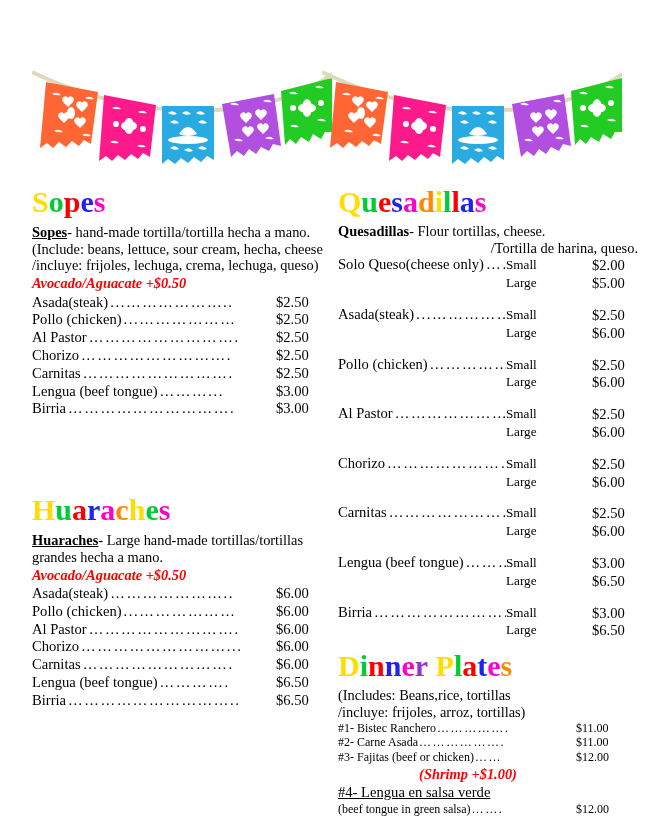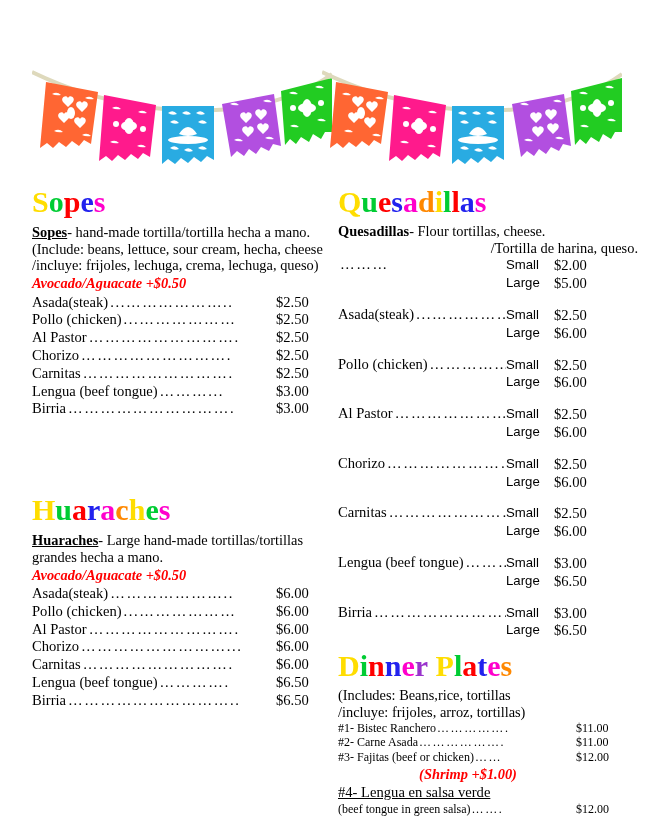--- a/index.html
+++ b/index.html
@@ -106,25 +106,25 @@
   .q-line { display: flex; align-items: baseline; }
   .q-name { flex: 0 0 auto; }
   .q-lead {
     flex: 1 1 auto;
     overflow: hidden;
     letter-spacing: 1.6px;
     padding: 0 2px;
   }
   .q-sizewrap { flex: 0 0 132px; display: flex; }
   .q-size {
-    font-family: Liberation Sans, sans-serif;
+    font-family: Liberation Serif, serif;
     font-size: 13.2px;
     flex: 0 0 48px;
   }
-  .q-price { flex: 0 0 auto; }
+  .q-price { flex: 0 0 auto; margin-left: 38px; }
   .q-line2 { display: flex; }
   .q-line2 .spacer { flex: 1 1 auto; }
 
   .dinner-row {
     display: flex;
     align-items: baseline;
     font-size: 12px;
     line-height: 1.22;
     white-space: nowrap;
   }
@@ -411,20 +411,21 @@
     <div class="desc">
       <div>
         <span class="lead-nu">Quesadillas</span><span>- Flour tortillas, cheese.</span>
       </div>
       <div class="desc-indent">/Tortilla de harina, queso.</div>
     </div>
 
     <div class="items">
         <div class="q-item">
           <div class="q-line">
+            <span class="q-name">Solo Queso(cheese only)</span>
             <span class="q-lead">………</span>
             <span class="q-sizewrap">
               <span class="q-size">Small</span>
               <span class="q-price">$2.00</span>
             </span>
           </div>
           <div class="q-line2">
             <span class="spacer"></span>
             <span class="q-sizewrap">
               <span class="q-size">Large</span>

